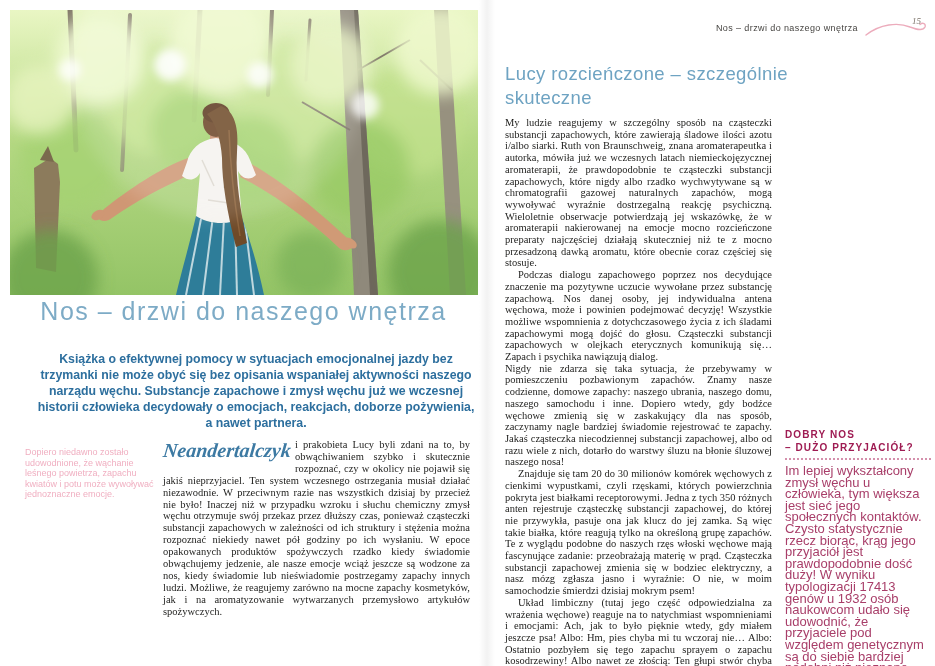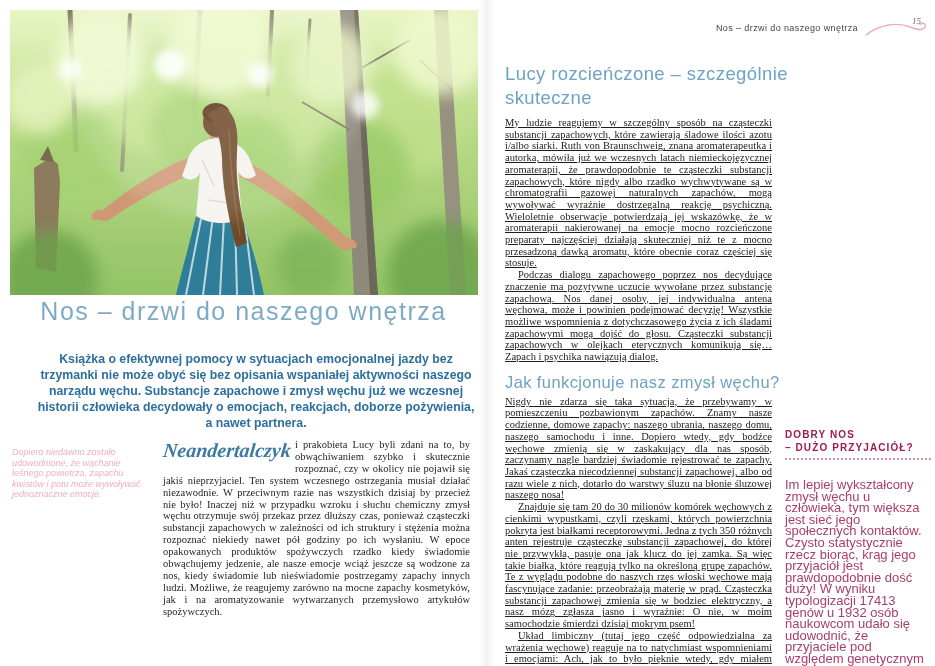--- a/index.html
+++ b/index.html
@@ -9,44 +9,44 @@
         background:linear-gradient(90deg,rgba(0,0,0,0) 0%,rgba(0,0,0,0.05) 50%,rgba(0,0,0,0) 100%);}
   
   .photo{position:absolute;left:10px;top:10px;width:468px;height:285px;overflow:hidden;}
   .photo svg{display:block;width:100%;height:100%;}
   .chapter-title{position:absolute;left:0;top:297px;width:487px;margin:0;text-align:center;
      font-family:"Liberation Sans",sans-serif;font-weight:300;font-size:25px;letter-spacing:1.5px;
      color:#7dabc6;}
   .intro{position:absolute;left:36px;top:351px;width:440px;margin:0;text-align:center;
      font-family:"Liberation Sans",sans-serif;font-weight:700;font-size:12.3px;line-height:16px;
      color:#2d6f9e;}
-  .caption{position:absolute;left:12px;top:447px;width:138px;margin:0;
-     font-family:"Liberation Sans",sans-serif;font-style:italic;font-size:9px;line-height:10.6px;
+  .caption{position:absolute;left:25px;top:447px;width:138px;margin:0;
+     font-family:"Liberation Sans",sans-serif;font-size:9px;line-height:10.6px;
      color:#f0afc1;}
   .left-body{position:absolute;left:163px;top:439px;width:307px;
      font-size:10.5px;line-height:11.9px;text-align:justify;}
   .lead-word{float:left;width:132px;height:25px;
      font-family:"Liberation Serif",serif;font-style:italic;font-weight:700;font-size:20px;
      color:#3d7aa3;transform:skewX(-6deg);line-height:22px;}
   
   .running-head{position:absolute;left:660px;top:16px;width:266px;display:flex;align-items:center;
      justify-content:flex-end;gap:6px;}
   .rh-text{font-family:"Liberation Sans",sans-serif;font-size:9px;letter-spacing:.4px;color:#474542;}
   .swirl{width:62px;height:24px;flex:0 0 auto;}
   .pgnum{font-family:"Liberation Serif",serif;font-style:italic;font-size:9px;fill:#7b7268;}
   .col-main{position:absolute;left:505px;top:62px;width:267px;}
   .sec-h{margin:0 -30px 7px 0;font-family:"Liberation Sans",sans-serif;font-weight:300;
      font-size:18.5px;line-height:24px;letter-spacing:.4px;color:#6ea3c2;}
   .h2-sm{margin-top:9px;margin-bottom:4px;font-size:16.5px;line-height:20px;}
-  .body-p{margin:0;font-size:10.5px;line-height:11.7px;text-align:justify;text-decoration:underline;}
+  .body-p{margin:0;font-size:10.5px;line-height:11.7px;text-align:justify;}
   .indent{text-indent:13px;}
   .sidebar{position:absolute;left:785px;top:429px;width:146px;
      font-family:"Liberation Sans",sans-serif;color:#a83e69;}
   .sb-title{font-weight:700;font-size:10px;line-height:12.5px;letter-spacing:1.1px;color:#9e1b52;
-     padding-bottom:4px;border-bottom:2px dotted #d490ac;margin-bottom:19px;}
+     padding-bottom:4px;border-bottom:2px dotted #d490ac;margin-bottom:5px;}
   .sb-title span{display:block;}
   .sb-body{margin:0;font-size:13px;line-height:11.6px;}
 </style>
 </head>
 <body>
 
 <div class="spread">
 
   <div>
     <div class="photo">
@@ -170,21 +170,20 @@
       <svg class="swirl" viewBox="0 0 62 24">
         <path d="M2,19 C16,8 34,6 46,11 C54,14 59,15 61,11 C62,8 59,6 56,8.5" fill="none" stroke="#ecacbc" stroke-width="1.4" stroke-linecap="round"></path>
         <text class="pgnum" x="48" y="8">15</text>
       </svg>
     </div>
 
     <div class="col-main">
       <h2 class="sec-h">Lucy rozcieńczone – szczególnie skuteczne</h2>
       <p class="body-p">My ludzie reagujemy w szczególny sposób na cząsteczki substancji zapachowych, które zawierają śladowe ilości azotu i/albo siarki. Ruth von Braunschweig, znana aromaterapeutka i autorka, mówiła już we wczesnych latach niemieckojęzycznej aromaterapii, że prawdopodobnie te cząsteczki substancji zapachowych, które nigdy albo rzadko wychwytywane są w chromatografii gazowej naturalnych zapachów, mogą wywoływać wyraźnie dostrzegalną reakcję psychiczną. Wieloletnie obserwacje potwierdzają jej wskazówkę, że w aromaterapii nakierowanej na emocje mocno rozcieńczone preparaty najczęściej działają skuteczniej niż te z mocno przesadzoną dawką aromatu, które obecnie coraz częściej się stosuje.</p>
       <p class="body-p indent">Podczas dialogu zapachowego poprzez nos decydujące znaczenie ma pozytywne uczucie wywołane przez substancję zapachową. Nos danej osoby, jej indywidualna antena węchowa, może i powinien podejmować decyzję! Wszystkie możliwe wspomnienia z dotychczasowego życia z ich śladami zapachowymi mogą dojść do głosu. Cząsteczki substancji zapachowych w olejkach eterycznych komunikują się… Zapach i psychika nawiązują dialog.</p>
-      <h2 class="sec-h h2-sm">Jak funkcjonuje nasz zmysł węchu?</h2>
       <p class="body-p">Nigdy nie zdarza się taka sytuacja, że przebywamy w pomieszczeniu pozbawionym zapachów. Znamy nasze codzienne, domowe zapachy: naszego ubrania, naszego domu, naszego samochodu i inne. Dopiero wtedy, gdy bodźce węchowe zmienią się w zaskakujący dla nas sposób, zaczynamy nagle bardziej świadomie rejestrować te zapachy. Jakaś cząsteczka niecodziennej substancji zapachowej, albo od razu wiele z nich, dotarło do warstwy śluzu na błonie śluzowej naszego nosa!</p>
       <p class="body-p indent">Znajduje się tam 20 do 30 milionów komórek węchowych z cienkimi wypustkami, czyli rzęskami, których powierzchnia pokryta jest białkami receptorowymi. Jedna z tych 350 różnych anten rejestruje cząsteczkę substancji zapachowej, do której nie przywykła, pasuje ona jak klucz do jej zamka. Są więc takie białka, które reagują tylko na określoną grupę zapachów. Te z wyglądu podobne do naszych rzęs włoski węchowe mają fascynujące zadanie: przeobrażają materię w prąd. Cząsteczka substancji zapachowej zmienia się w bodziec elektryczny, a nasz mózg zgłasza jasno i wyraźnie: O nie, w moim samochodzie śmierdzi dzisiaj mokrym psem!</p>
       <p class="body-p indent">Układ limbiczny (tutaj jego część odpowiedzialna za wrażenia węchowe) reaguje na to natychmiast wspomnieniami i emocjami: Ach, jak to było pięknie wtedy, gdy miałem jeszcze psa! Albo: Hm, pies chyba mi tu wczoraj nie… Albo: Ostatnio pozbyłem się tego zapachu sprayem o zapachu kosodrzewiny! Albo nawet ze złością: Ten głupi stwór chyba mi tu znowu nie… Taka kaskada uczuć powoduje</p>
     </div>
 
     <aside class="sidebar">
       <div class="sb-title">
         <span>DOBRY NOS</span>
         <span>– DUŻO PRZYJACIÓŁ?</span>
       </div>

